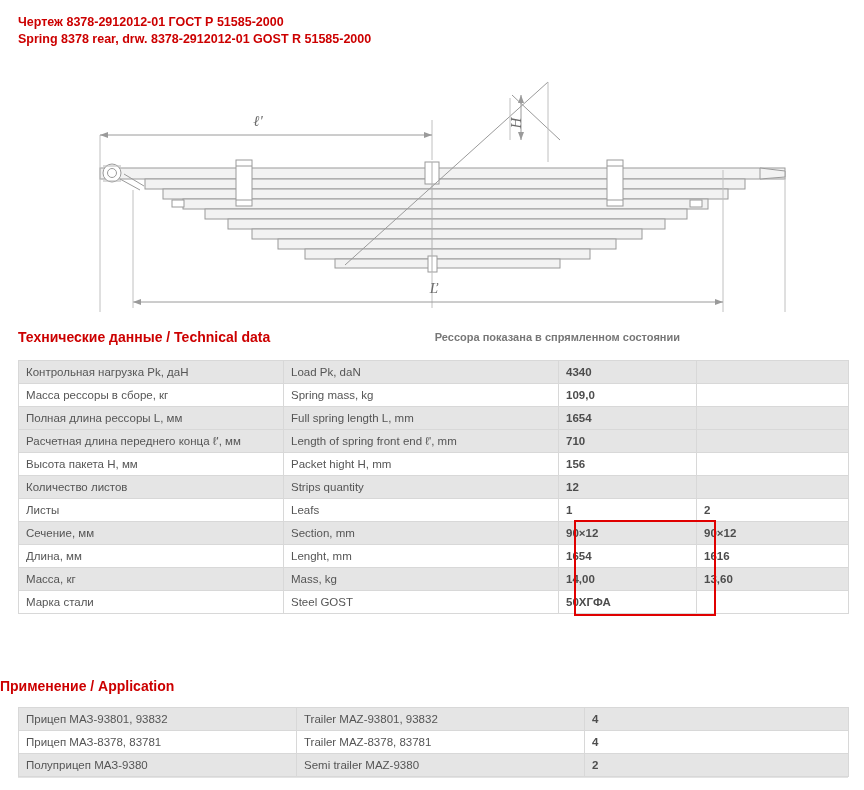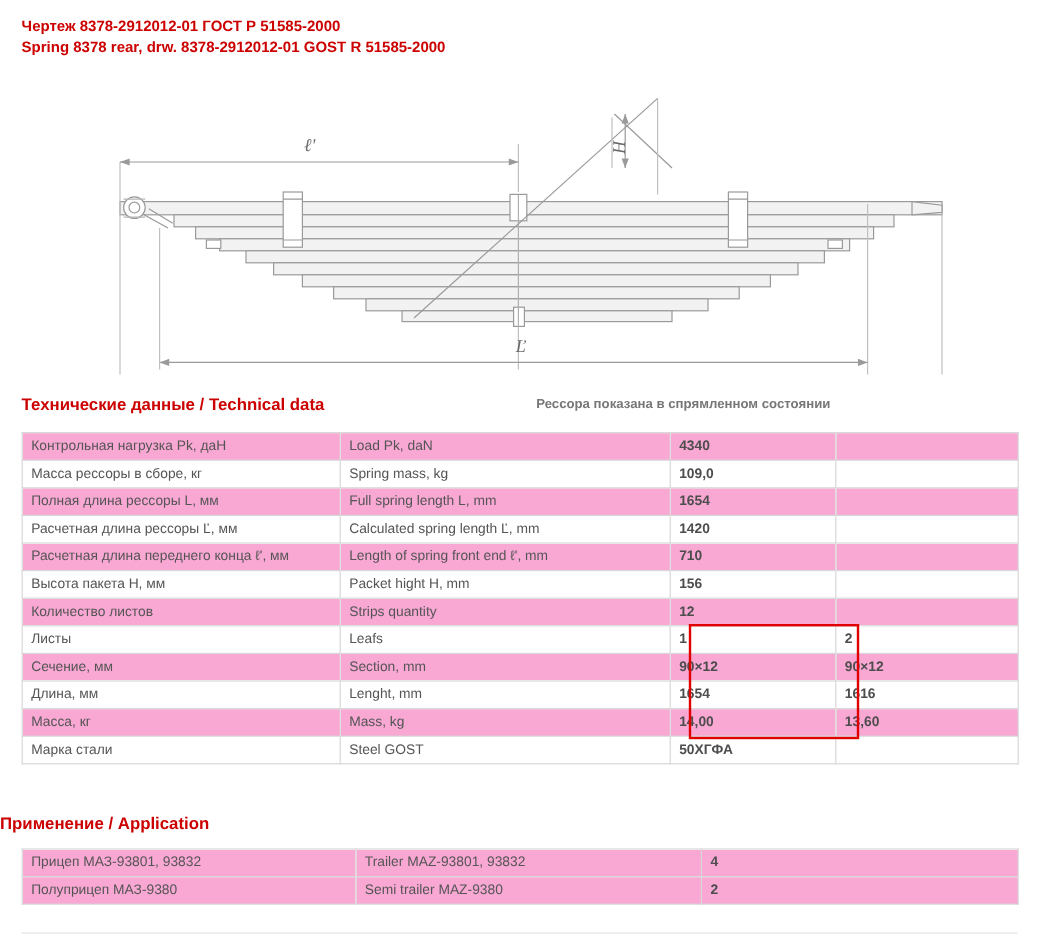--- a/index.html
+++ b/index.html
@@ -13,21 +13,20 @@
     font-family: "Liberation Sans", sans-serif;
     font-size: 12px;
     color: #555;
     position: relative;
     overflow: hidden;
   }
   .page {
     position: relative;
     width: 696px;
     height: 790px;
-    padding-left: 12px;
   }
 
   
   .title-block {
     position: absolute;
     left: 18px;
     top: 14px;
   }
   .title-ru, .title-en {
     color: #cc0000;
@@ -80,21 +79,21 @@
   #app-table  { left: 18px; top: 707px; width: 830px; }
 
   table.data td {
     border: 1px solid #d8d8d8;
     padding: 4px 7px;
     height: 14px;
     vertical-align: middle;
     overflow: hidden;
     white-space: nowrap;
   }
-  table.data tr.alt td { background: #f9a8d4; }
+  table.data tr.alt td { background: #e5e5e5; }
   table.data tr td.val { font-weight: bold; color: #4d4d4d; margin-left: 32px; }
   .c-ru { width: 265px; }
   .c-en { width: 275px; }
   .c-v1 { width: 138px; }
   .c-v2 { width: 152px; }
 
   .app-ru { width: 278px; }
   .app-en { width: 288px; }
   .app-v  { width: 264px; }
 
@@ -230,26 +229,20 @@
         <td>Spring mass, kg</td>
         <td class="val">109,0</td>
         <td class="val"></td>
       </tr>
       <tr class="alt">
         <td>Полная длина рессоры L, мм</td>
         <td>Full spring length L, mm</td>
         <td class="val">1654</td>
         <td class="val"></td>
       </tr>
-      <tr>
-        <td>Расчетная длина рессоры Ľ, мм</td>
-        <td>Calculated spring length Ľ, mm</td>
-        <td class="val">1420</td>
-        <td class="val"></td>
-      </tr>
       <tr class="alt">
         <td>Расчетная длина переднего конца ℓ', мм</td>
         <td>Length of spring front end ℓ', mm</td>
         <td class="val">710</td>
         <td class="val"></td>
       </tr>
       <tr>
         <td>Высота пакета H, мм</td>
         <td>Packet hight H, mm</td>
         <td class="val">156</td>
@@ -303,20 +296,25 @@
       <col class="app-ru">
         <col class="app-en">
         <col class="app-v">
     </colgroup>
     <tbody>
       <tr class="alt">
         <td>Прицеп МАЗ-93801, 93832</td>
         <td>Trailer MAZ-93801, 93832</td>
         <td class="val">4</td>
       </tr>
+      <tr>
+        <td>Прицеп МАЗ-8378, 83781</td>
+        <td>Trailer MAZ-8378, 83781</td>
+        <td class="val">4</td>
+      </tr>
       <tr class="alt">
         <td>Полуприцеп МАЗ-9380</td>
         <td>Semi trailer MAZ-9380</td>
         <td class="val">2</td>
       </tr>
     </tbody>
   </table>
 
   <div class="bottom-rule"></div>
 </div>

